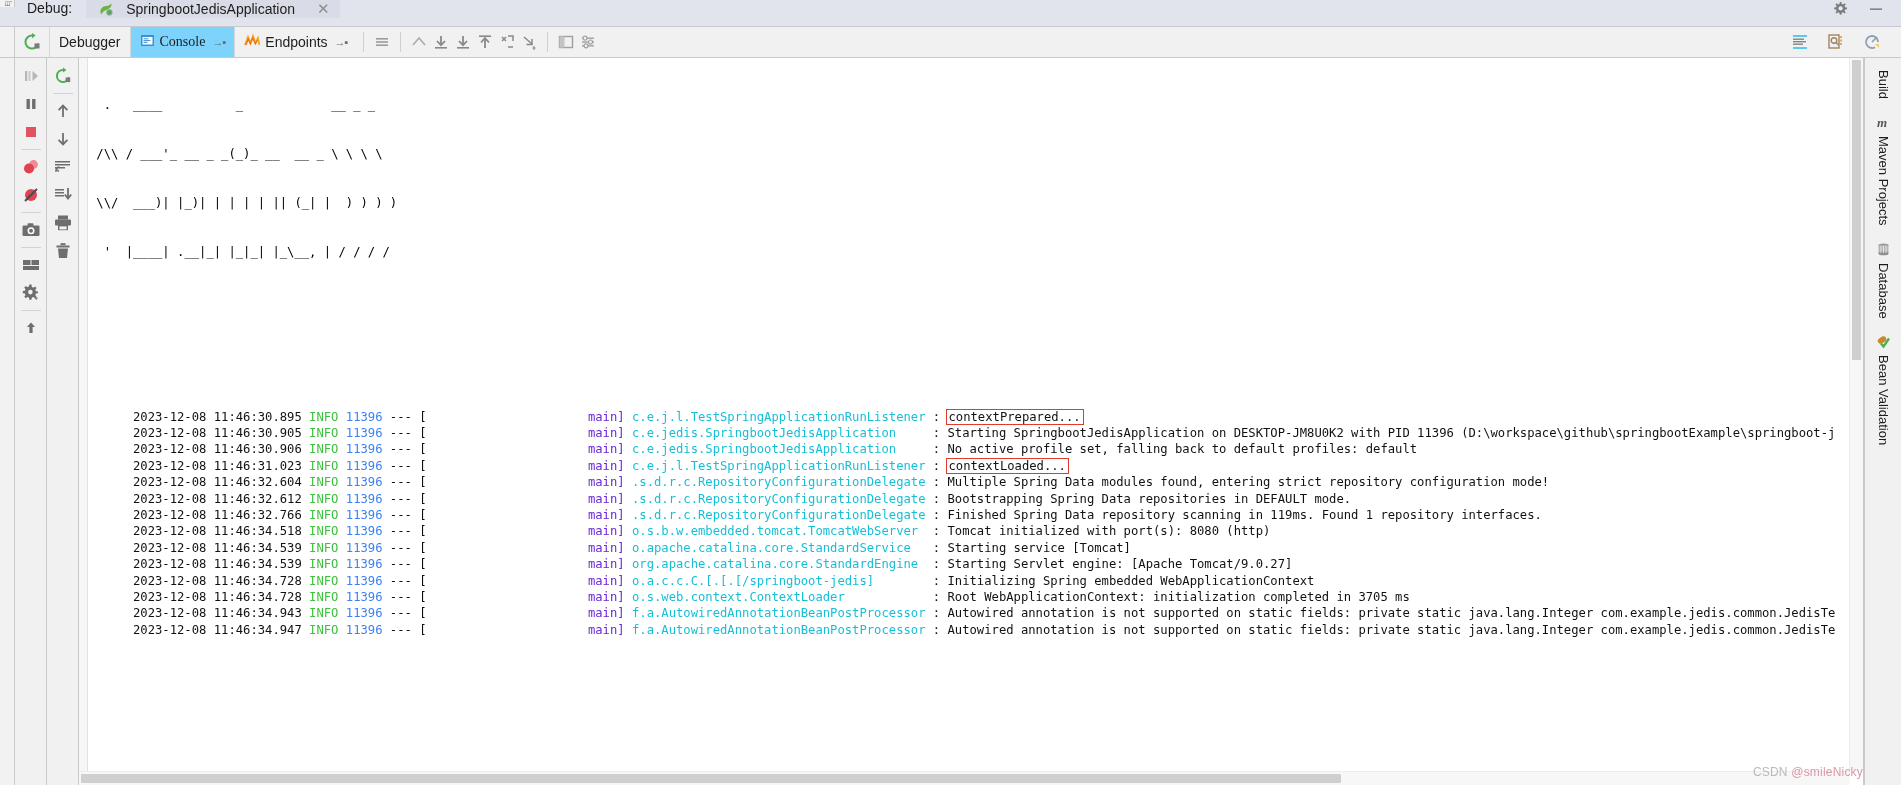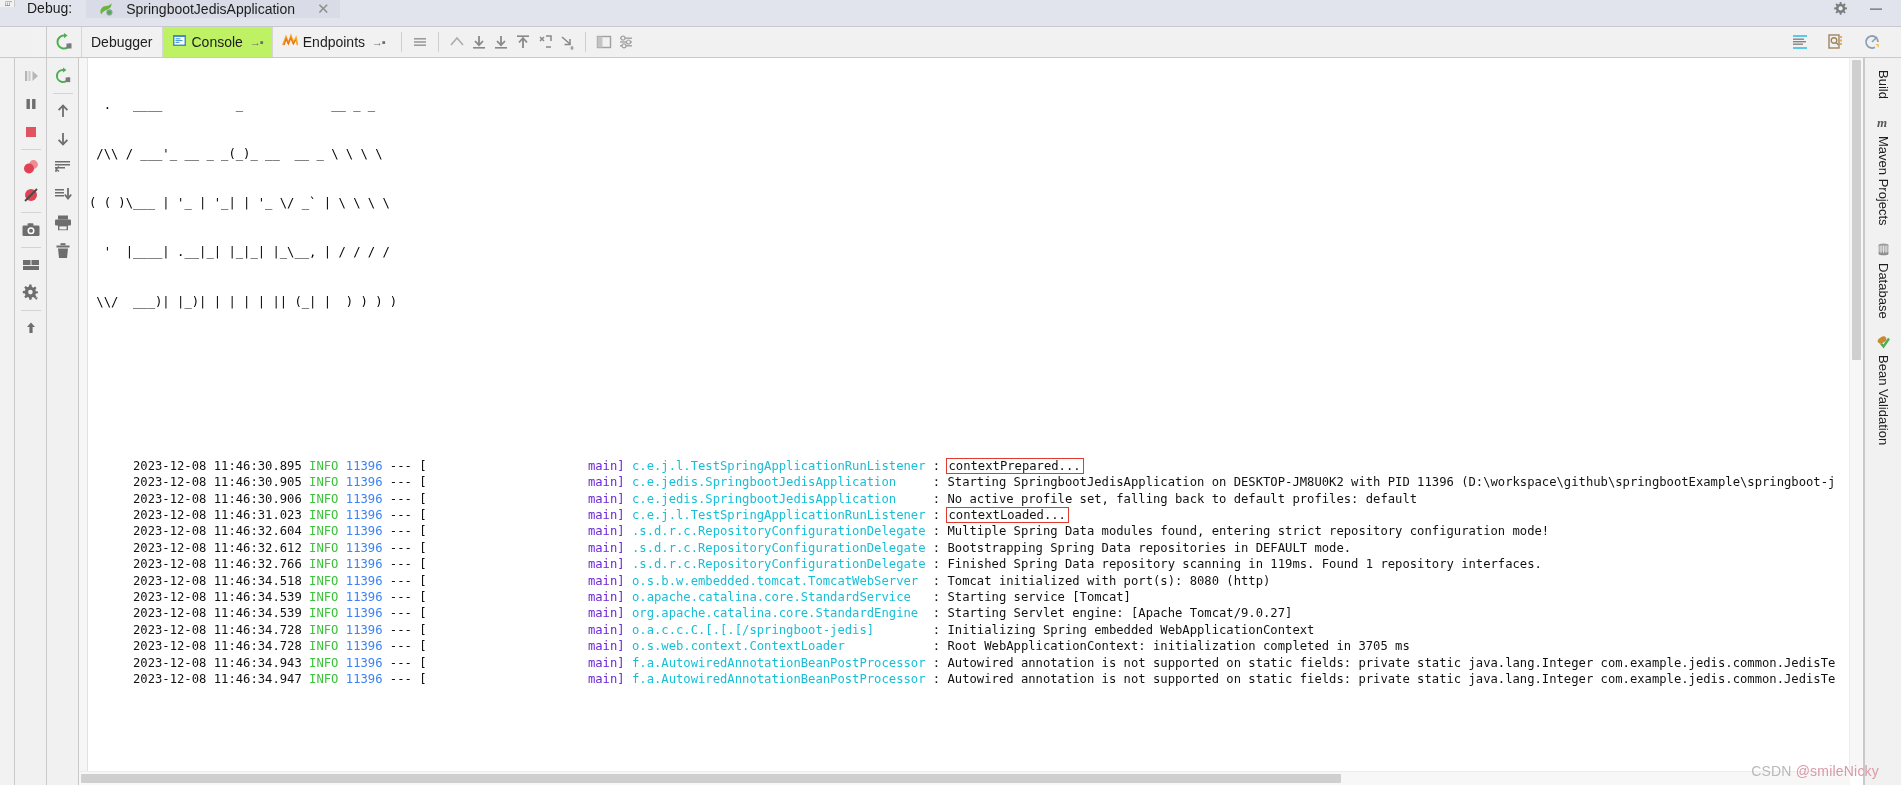--- a/index.html
+++ b/index.html
@@ -28,29 +28,29 @@
     font-size:14px;color:#1d1d1d;
   }
   .tb-tab .leaf{width:16px;height:16px;position:relative;display:inline-block;}
   .tb-close{color:#8d8d8d;font-size:15px;margin-left:10px;cursor:default;}
   .tb-right{margin-left:auto;display:flex;align-items:center;gap:18px;padding-right:16px;}
   .tb-right .ic{width:18px;height:18px;opacity:.75;}
 
   
   .toolbar{
     height:30px;min-height:30px;background:#f1f1f1;display:flex;align-items:center;
-    border-bottom:1px solid #c9c9c9;position:relative;padding-left:32px;
+    border-bottom:1px solid #c9c9c9;position:relative;
   }
   .tbar-gutter{width:14px;height:100%;background:#f2f2f2;border-right:1px solid #c9c9c9;}
   .rerun{width:34px;display:flex;align-items:center;justify-content:center;}
   .tabbtn{
     height:30px;display:flex;align-items:center;gap:5px;padding:0 9px;font-size:14px;
     color:#1d1d1d;border-left:1px solid #d6d6d6;position:relative;
   }
-  .tabbtn.active{background:#bef264;}
+  .tabbtn.active{background:#7dd3fc;font-family:Liberation Serif, serif;}
   .pinmark{font-size:11px;color:#6b6b6b;margin-left:2px;letter-spacing:-1px;}
   .tbar-sep{width:1px;height:20px;background:#d0d0d0;margin:0 7px;}
   .tbicon{width:22px;height:22px;display:flex;align-items:center;justify-content:center;opacity:.8;}
   .tbar-right{margin-left:auto;display:flex;align-items:center;gap:14px;padding-right:18px;}
 
   
   .bodyrow{flex:1;display:flex;min-height:0;}
   .leftrail{
     width:14px;background:#f2f2f2;border-right:1px solid #c9c9c9;
   }
@@ -94,21 +94,21 @@
     width:36px;background:#f1f1f1;border-left:1px solid #c9c9c9;
     display:flex;flex-direction:column;align-items:center;padding-top:4px;
   }
   .vtab{
     writing-mode:vertical-rl;text-orientation:mixed;
     font-size:13px;color:#1d1d1d;padding:8px 0;display:flex;align-items:center;gap:6px;
   }
   .vtab .vi{width:15px;height:15px;writing-mode:horizontal-tb;display:block;}
 
   .watermark{
-    position:absolute;right:22px;bottom:6px;color:#b9b9b9;font-size:14px;
+    position:absolute;right:38px;bottom:6px;color:#b9b9b9;font-size:12px;
     font-family:"Liberation Sans",sans-serif;letter-spacing:.2px;
   }
   .wm-pink{color:#d89aa8;}
 </style>
 </head>
 <body>
 
 <div class="app">
 
   <div class="titlebar">
@@ -411,23 +411,22 @@
         </svg>
       </div>
     </div>
 
     <div class="console">
       <div class="conseam"></div>
 
       <div class="logwrap">
         <div class="banner">  .   ____          _            __ _ _</div>
         <div class="banner"> /\\ / ___'_ __ _ _(_)_ __  __ _ \ \ \ \</div>
-        <div class="banner">( ( )\___ | '_ | '_| | '_ \/ _` | \ \ \ \</div>
+        <div class="banner"> \\/  ___)| |_)| | | | | || (_| |  ) ) ) )</div>
         <div class="banner">  '  |____| .__|_| |_|_| |_\__, | / / / /</div>
-        <div class="banner"> \\/  ___)| |_)| | | | | || (_| |  ) ) ) )</div>
         <div class="ln"></div>
         <div class="ln"></div>
 
         <div id="loglines"><div><span class="ts">2023-12-08 11:46:30.895 </span><span class="lvl">INFO </span><span class="pid">11396 </span><span class="dash">--- [</span><span class="thread">                      main]</span><span class="cls"> c.e.j.l.TestSpringApplicationRunListener </span><span class="msg">: </span><span class="msg boxed">contextPrepared...</span></div><div><span class="ts">2023-12-08 11:46:30.905 </span><span class="lvl">INFO </span><span class="pid">11396 </span><span class="dash">--- [</span><span class="thread">                      main]</span><span class="cls"> c.e.jedis.SpringbootJedisApplication     </span><span class="msg">: </span><span class="msg">Starting SpringbootJedisApplication on DESKTOP-JM8U0K2 with PID 11396 (D:\workspace\github\springbootExample\springboot-j</span></div><div><span class="ts">2023-12-08 11:46:30.906 </span><span class="lvl">INFO </span><span class="pid">11396 </span><span class="dash">--- [</span><span class="thread">                      main]</span><span class="cls"> c.e.jedis.SpringbootJedisApplication     </span><span class="msg">: </span><span class="msg">No active profile set, falling back to default profiles: default</span></div><div><span class="ts">2023-12-08 11:46:31.023 </span><span class="lvl">INFO </span><span class="pid">11396 </span><span class="dash">--- [</span><span class="thread">                      main]</span><span class="cls"> c.e.j.l.TestSpringApplicationRunListener </span><span class="msg">: </span><span class="msg boxed">contextLoaded...</span></div><div><span class="ts">2023-12-08 11:46:32.604 </span><span class="lvl">INFO </span><span class="pid">11396 </span><span class="dash">--- [</span><span class="thread">                      main]</span><span class="cls"> .s.d.r.c.RepositoryConfigurationDelegate </span><span class="msg">: </span><span class="msg">Multiple Spring Data modules found, entering strict repository configuration mode!</span></div><div><span class="ts">2023-12-08 11:46:32.612 </span><span class="lvl">INFO </span><span class="pid">11396 </span><span class="dash">--- [</span><span class="thread">                      main]</span><span class="cls"> .s.d.r.c.RepositoryConfigurationDelegate </span><span class="msg">: </span><span class="msg">Bootstrapping Spring Data repositories in DEFAULT mode.</span></div><div><span class="ts">2023-12-08 11:46:32.766 </span><span class="lvl">INFO </span><span class="pid">11396 </span><span class="dash">--- [</span><span class="thread">                      main]</span><span class="cls"> .s.d.r.c.RepositoryConfigurationDelegate </span><span class="msg">: </span><span class="msg">Finished Spring Data repository scanning in 119ms. Found 1 repository interfaces.</span></div><div><span class="ts">2023-12-08 11:46:34.518 </span><span class="lvl">INFO </span><span class="pid">11396 </span><span class="dash">--- [</span><span class="thread">                      main]</span><span class="cls"> o.s.b.w.embedded.tomcat.TomcatWebServer  </span><span class="msg">: </span><span class="msg">Tomcat initialized with port(s): 8080 (http)</span></div><div><span class="ts">2023-12-08 11:46:34.539 </span><span class="lvl">INFO </span><span class="pid">11396 </span><span class="dash">--- [</span><span class="thread">                      main]</span><span class="cls"> o.apache.catalina.core.StandardService   </span><span class="msg">: </span><span class="msg">Starting service [Tomcat]</span></div><div><span class="ts">2023-12-08 11:46:34.539 </span><span class="lvl">INFO </span><span class="pid">11396 </span><span class="dash">--- [</span><span class="thread">                      main]</span><span class="cls"> org.apache.catalina.core.StandardEngine  </span><span class="msg">: </span><span class="msg">Starting Servlet engine: [Apache Tomcat/9.0.27]</span></div><div><span class="ts">2023-12-08 11:46:34.728 </span><span class="lvl">INFO </span><span class="pid">11396 </span><span class="dash">--- [</span><span class="thread">                      main]</span><span class="cls"> o.a.c.c.C.[.[.[/springboot-jedis]        </span><span class="msg">: </span><span class="msg">Initializing Spring embedded WebApplicationContext</span></div><div><span class="ts">2023-12-08 11:46:34.728 </span><span class="lvl">INFO </span><span class="pid">11396 </span><span class="dash">--- [</span><span class="thread">                      main]</span><span class="cls"> o.s.web.context.ContextLoader            </span><span class="msg">: </span><span class="msg">Root WebApplicationContext: initialization completed in 3705 ms</span></div><div><span class="ts">2023-12-08 11:46:34.943 </span><span class="lvl">INFO </span><span class="pid">11396 </span><span class="dash">--- [</span><span class="thread">                      main]</span><span class="cls"> f.a.AutowiredAnnotationBeanPostProcessor </span><span class="msg">: </span><span class="msg">Autowired annotation is not supported on static fields: private static java.lang.Integer com.example.jedis.common.JedisTe</span></div><div><span class="ts">2023-12-08 11:46:34.947 </span><span class="lvl">INFO </span><span class="pid">11396 </span><span class="dash">--- [</span><span class="thread">                      main]</span><span class="cls"> f.a.AutowiredAnnotationBeanPostProcessor </span><span class="msg">: </span><span class="msg">Autowired annotation is not supported on static fields: private static java.lang.Integer com.example.jedis.common.JedisTe</span></div></div>
 
         
         
         
         
         

